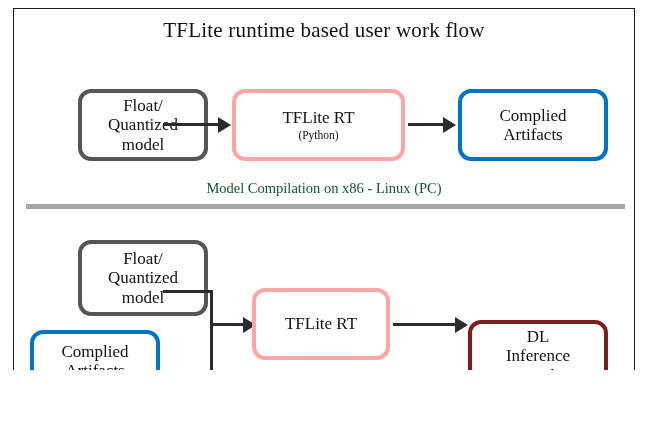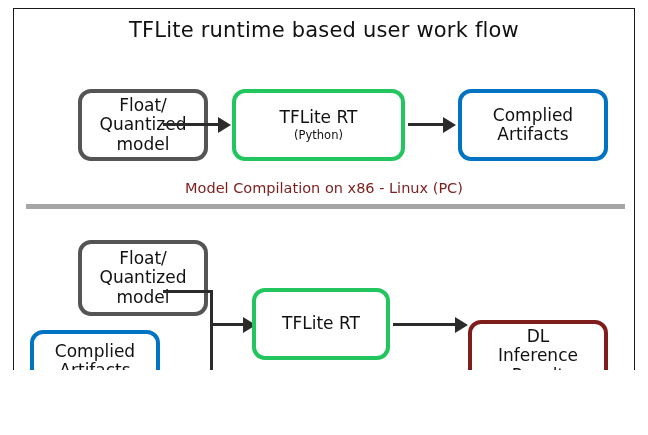--- a/index.html
+++ b/index.html
@@ -9,20 +9,21 @@
   }
   body {
     font-family: "DejaVu Sans", sans-serif;
   }
   #canvas {
     position: relative;
     width: 648px;
     height: 370px;
     background: #ffffff;
     overflow: hidden;
+    font-family: Liberation Serif, serif;
   }
   
   #frame {
     position: absolute;
     left: 13px;
     top: 8px;
     width: 622px;
     height: 414px;
     border: 1.5px solid #1a1a1a;
     box-sizing: border-box;
@@ -58,32 +59,32 @@
     font-size: 17px;
     white-space: pre-line;
   }
   .node .sub {
     font-size: 11.5px;
     margin-top: 1px;
     white-space: pre-line;
     line-height: 1.12;
   }
   .n-gray  { border: 4px solid #555555; margin-left: 48px; }
-  .n-red   { border: 4px solid #22c55e; }
+  .n-red   { border: 4px solid #fca5a5; }
   .n-blue  { border: 4px solid #0073c2; }
   .n-green { border: 4px solid #7f1d1d; margin-top: 32px; }
 
   
   .caption {
     position: absolute;
     width: 622px;
     left: 13px;
     text-align: center;
     font-size: 14.5px;
-    color: #7f1d1d;
+    color: #14532d;
     white-space: nowrap;
   }
   
   #divider {
     position: absolute;
     left: 26px;
     top: 204px;
     width: 599px;
     height: 5px;
     background: #a6a6a6;

